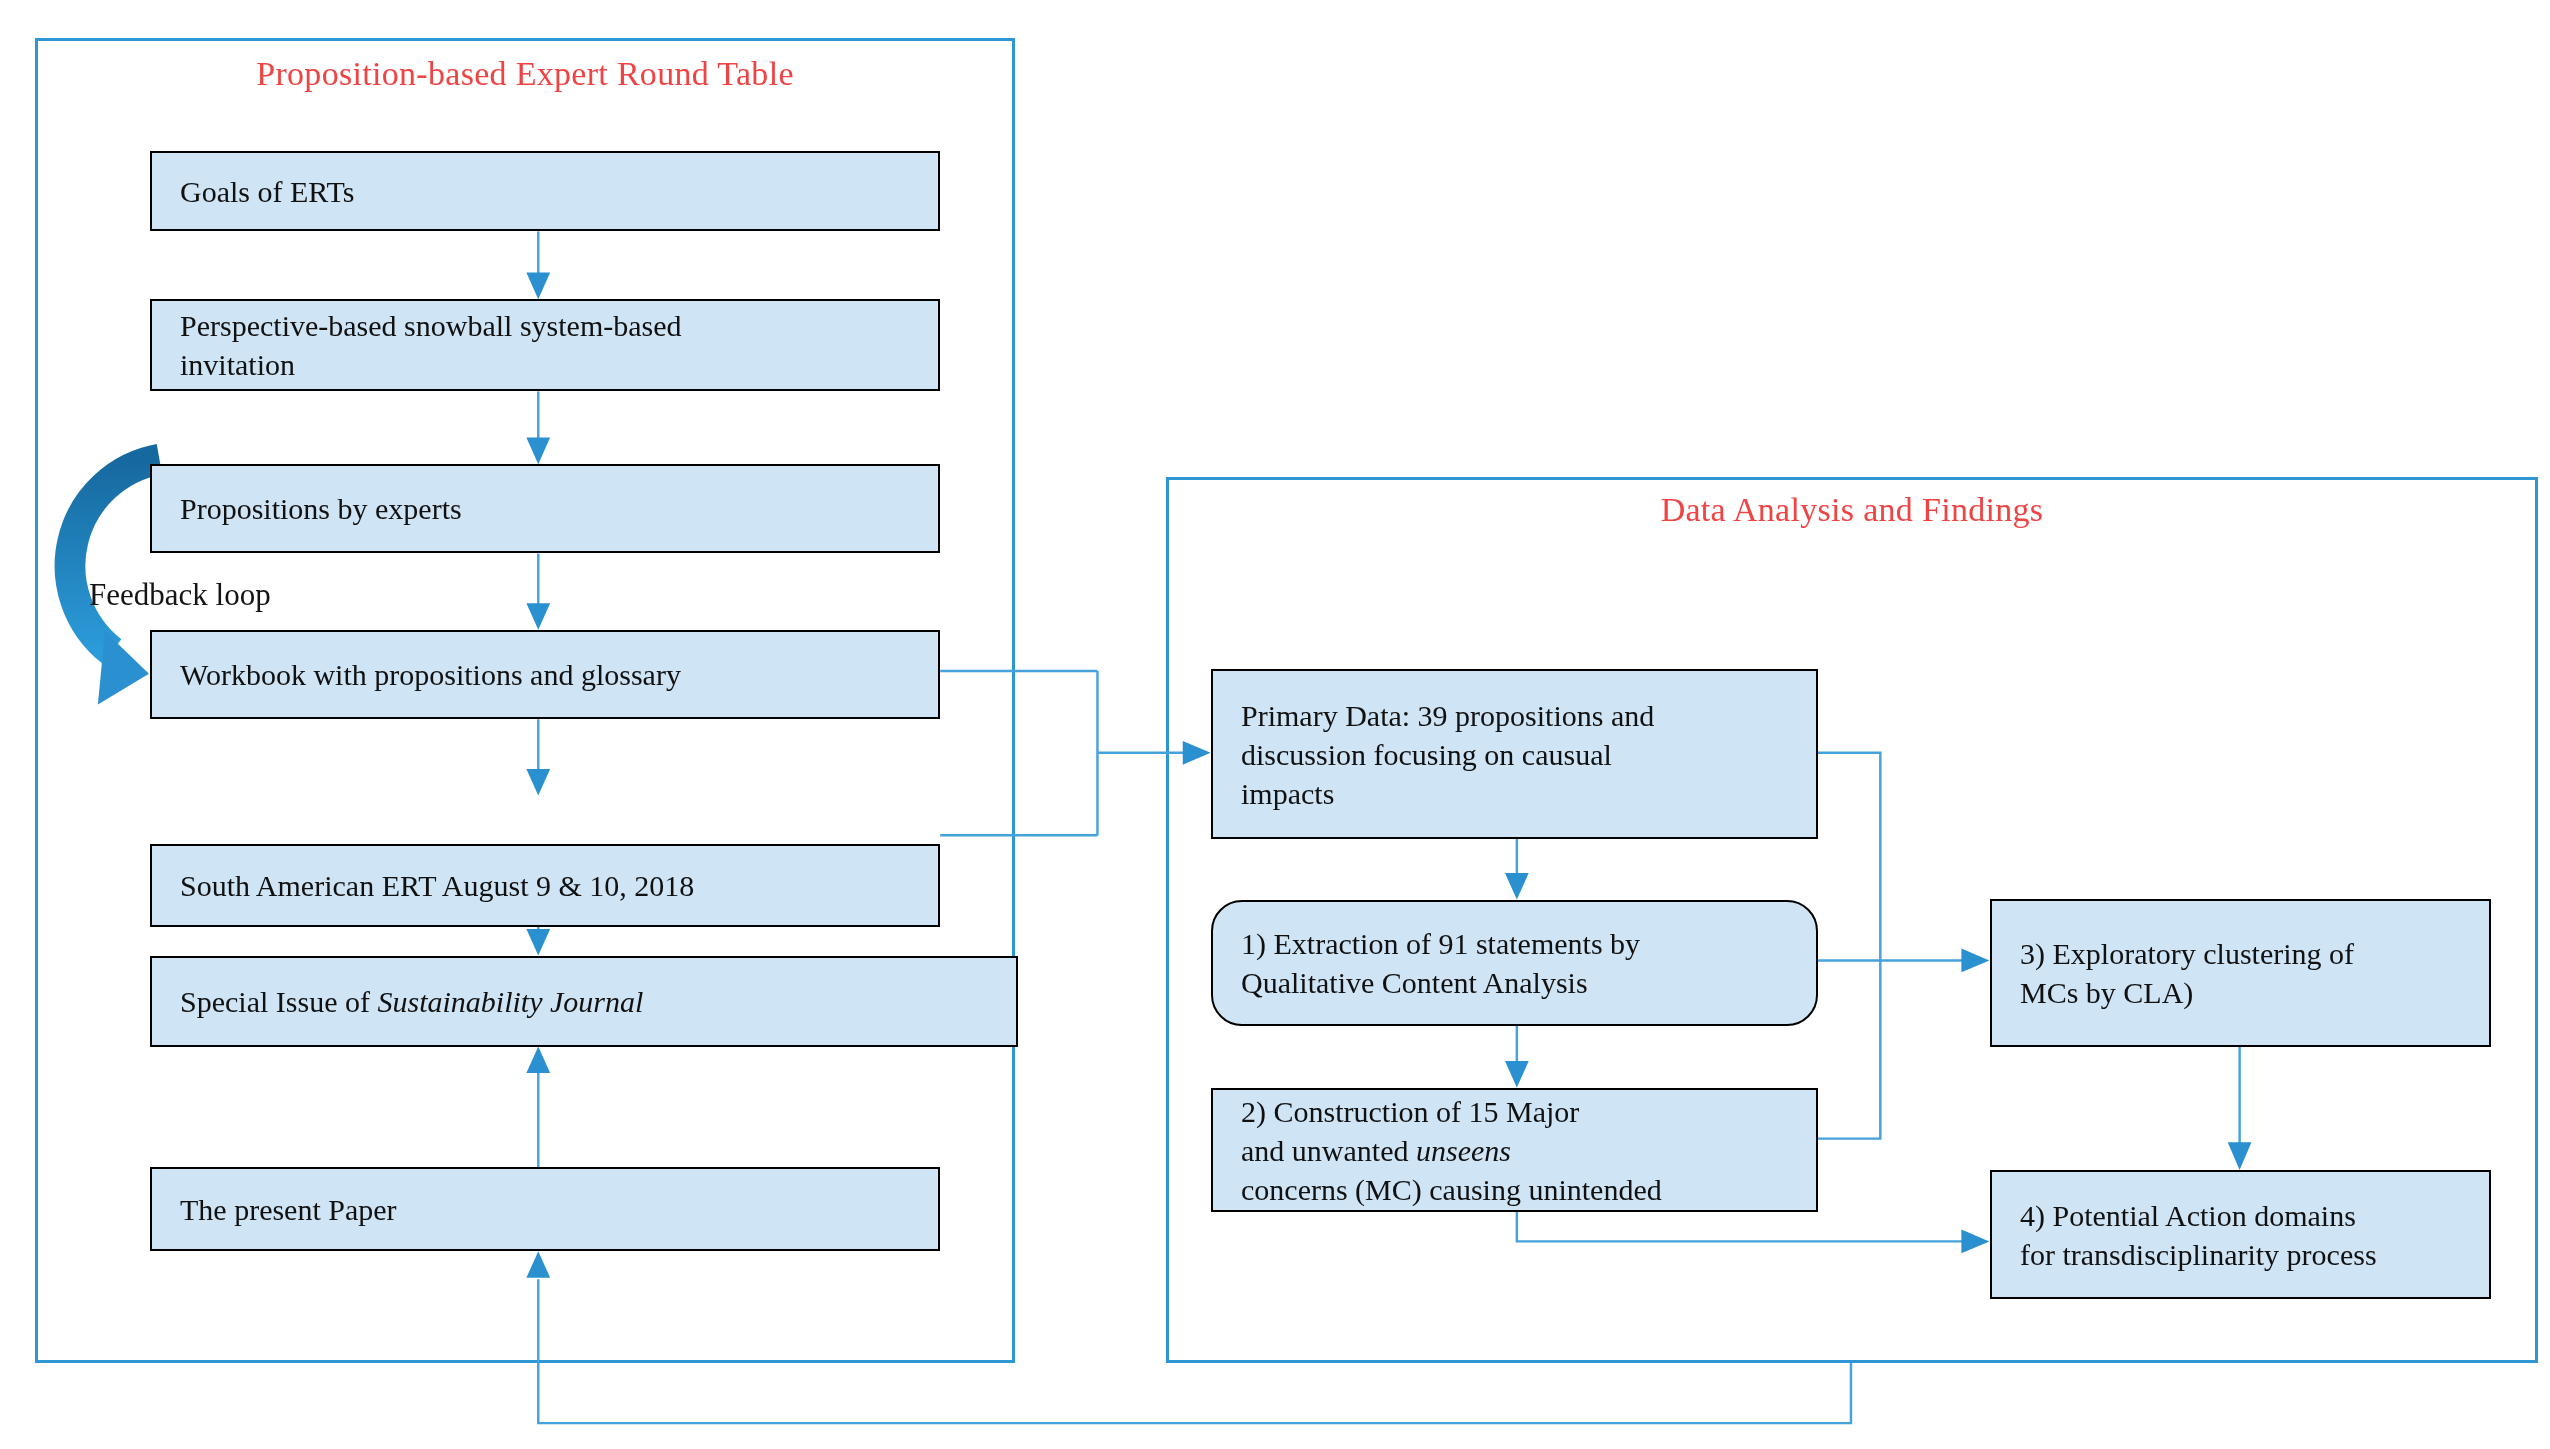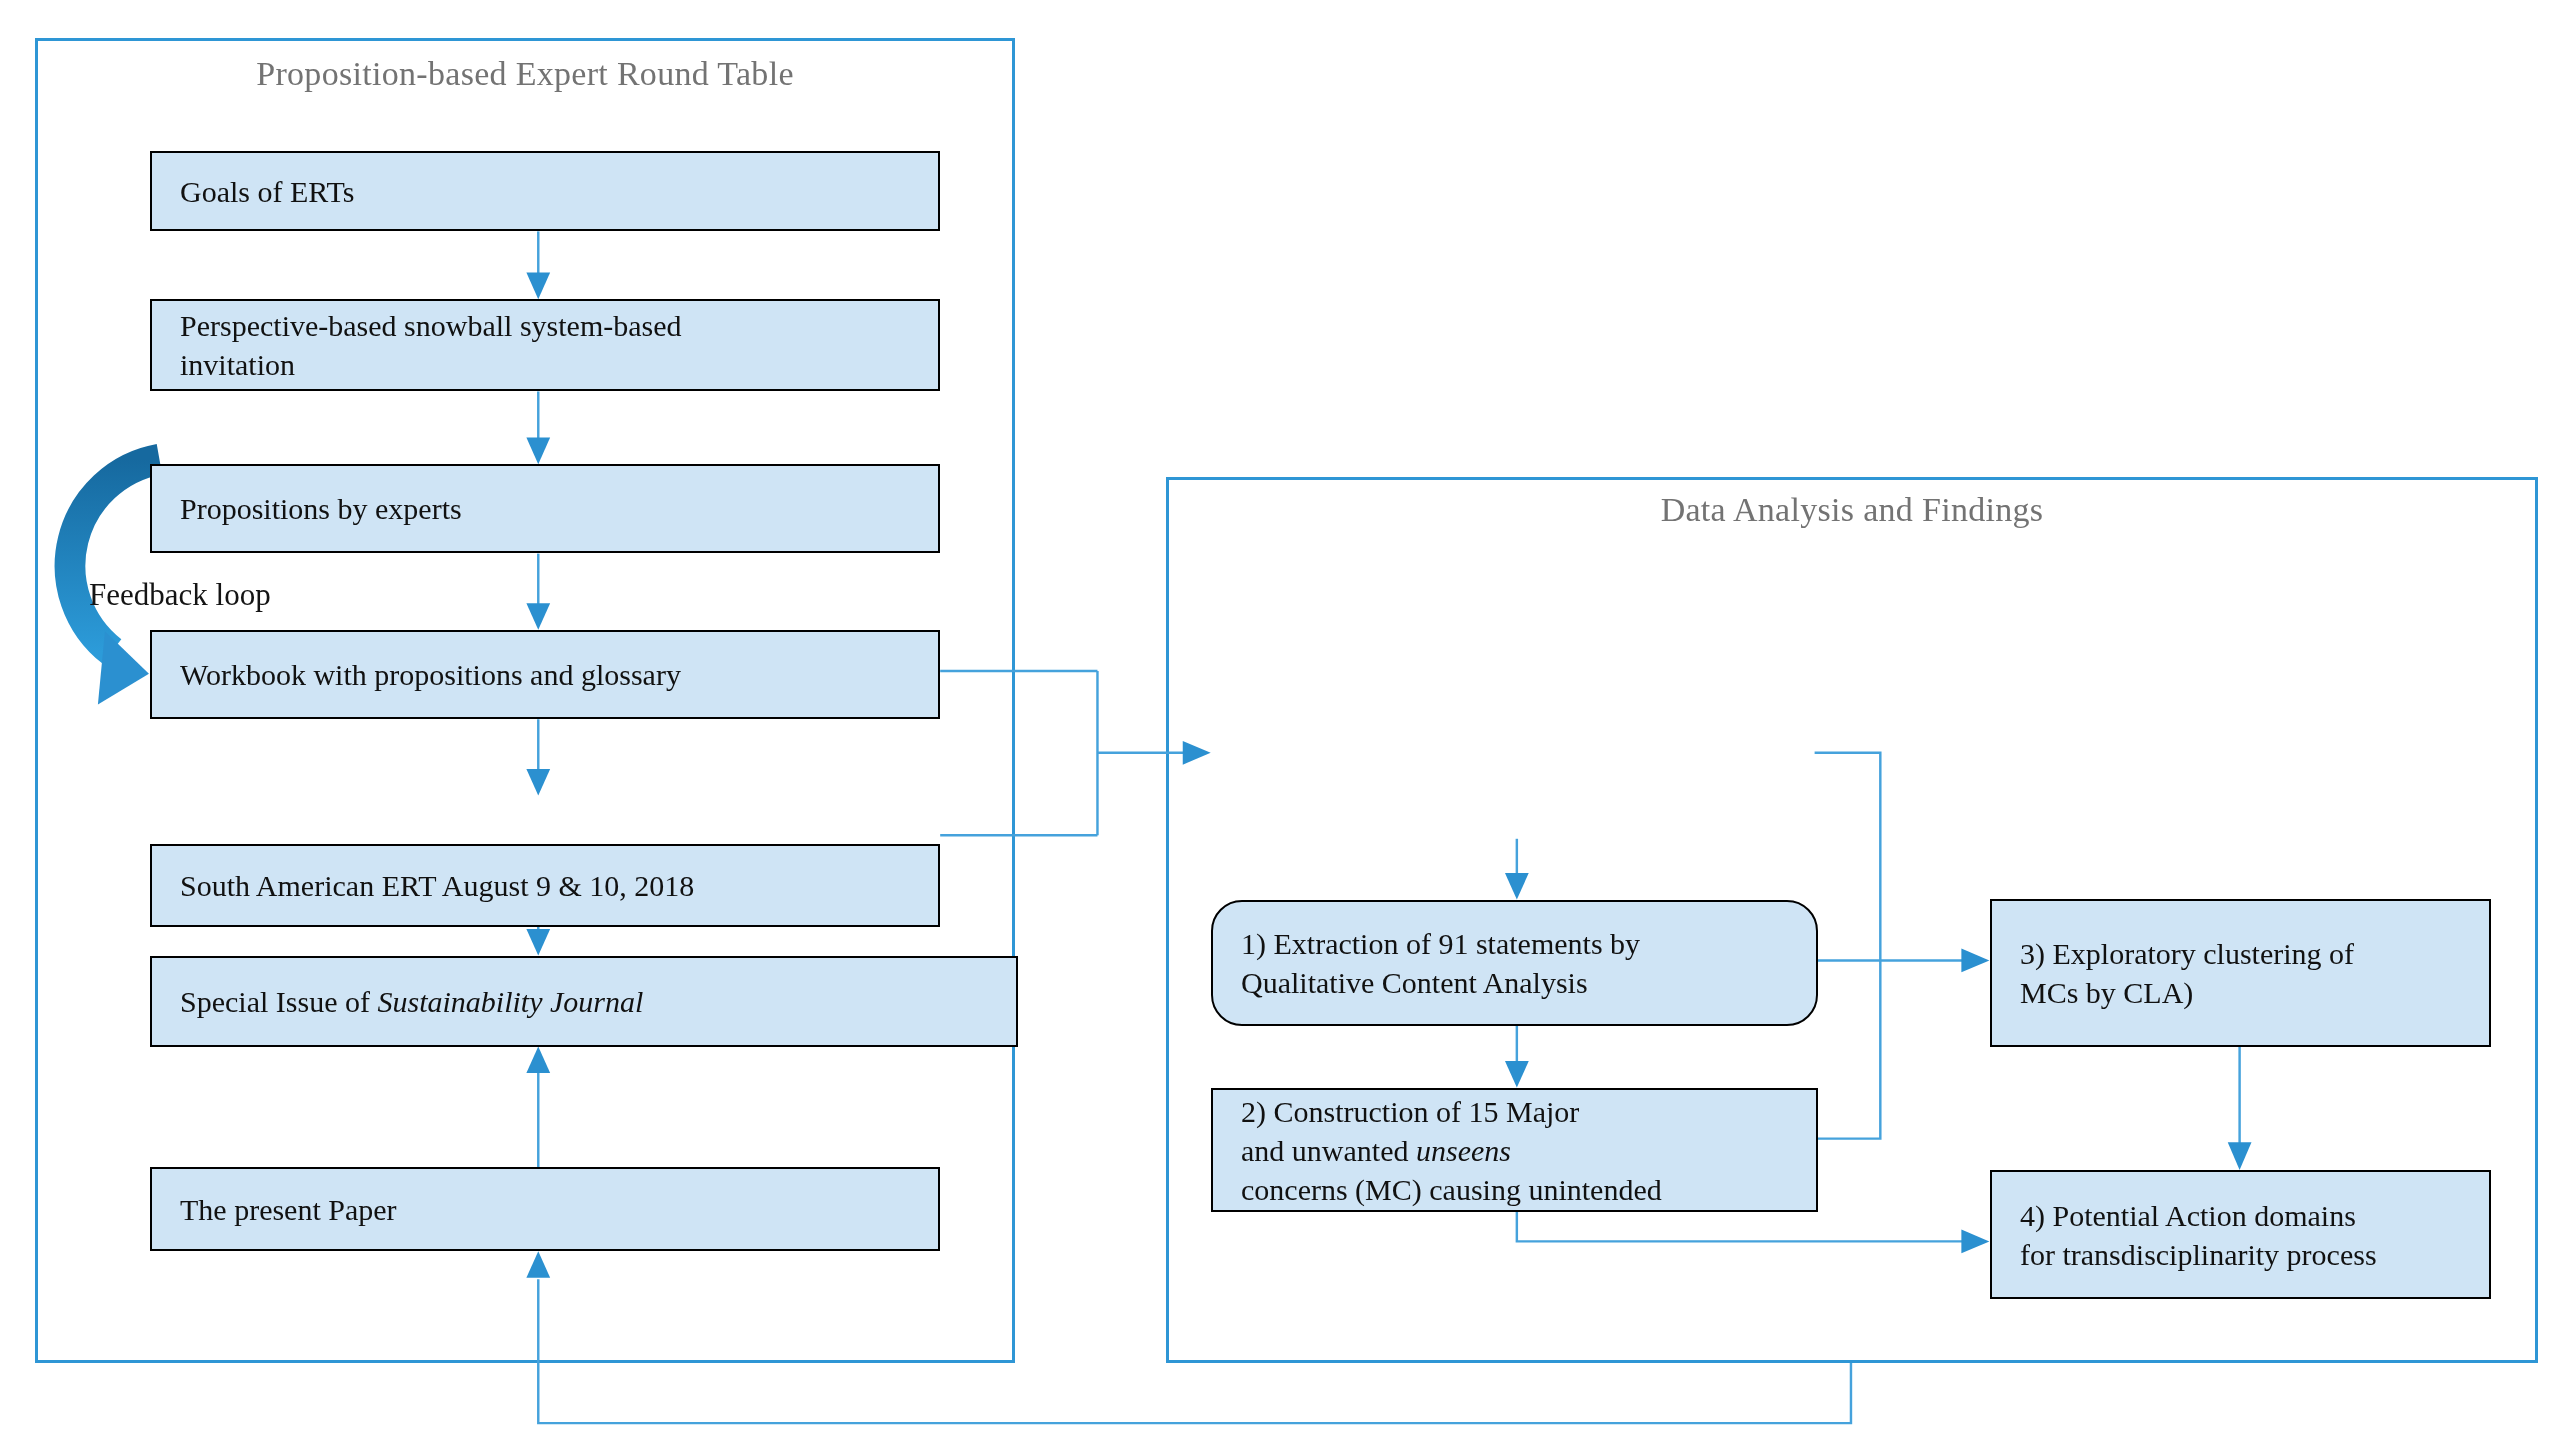--- a/index.html
+++ b/index.html
@@ -29,21 +29,21 @@
     border: 3.5px solid #2e96d5;
     background: transparent;
     z-index: 0;
     box-sizing: border-box;
   }
   .panel-title {
     position: absolute;
     text-align: center;
     font-size: 34px;
     letter-spacing: 0.3px;
-    color: #737373;
+    color: #ef4444;
     z-index: 2;
     white-space: nowrap;
   }
   .box {
     position: absolute;
     background: #cfe4f5;
     border: 2.8px solid #000000;
     box-sizing: border-box;
     display: flex;
     flex-direction: column;
@@ -175,20 +175,25 @@
   <div class="box" style="left:150px; top:956px; width:868px; height:91px;">
     <div class="ln">
       <span>Special Issue of </span><span class="it">Sustainability Journal</span>
     </div>
   </div>
 
   <div class="box" style="left:150px; top:1167px; width:790px; height:84px;">
     <div class="ln">The present Paper</div>
   </div>
 
+  <div class="box" style="left:1211px; top:669px; width:607px; height:170px;">
+    <div class="ln">Primary Data: 39 propositions and</div>
+    <div class="ln">discussion focusing on causual</div>
+    <div class="ln">impacts</div>
+  </div>
 
   <div class="box" style="left:1211px; top:900px; width:607px; height:126px;border-radius:31px;">
     <div class="ln">1) Extraction of 91 statements by</div>
     <div class="ln">Qualitative Content Analysis</div>
   </div>
 
   <div class="box" style="left:1211px; top:1088px; width:607px; height:124px;">
     <div class="ln">2) Construction of 15 Major</div>
     <div class="ln">
       <span>and unwanted </span><span class="it">unseens</span>

